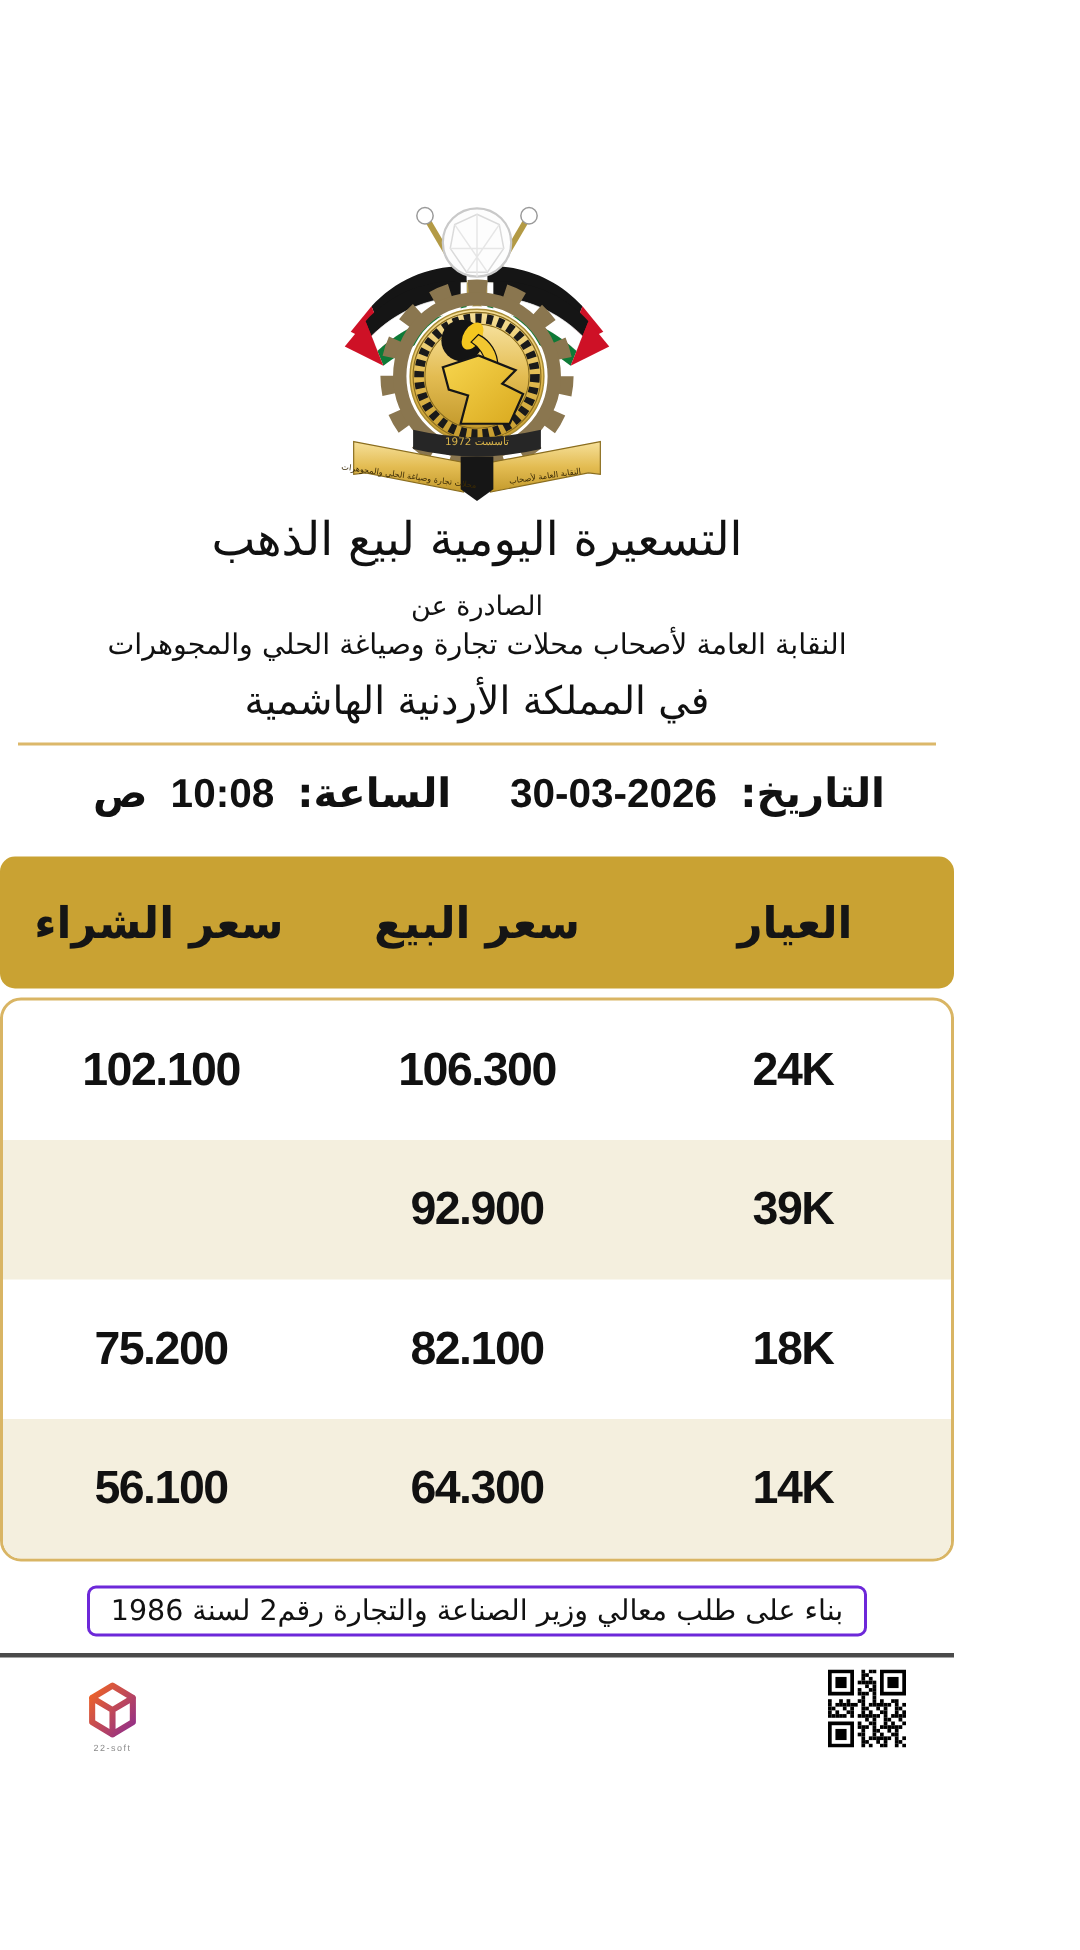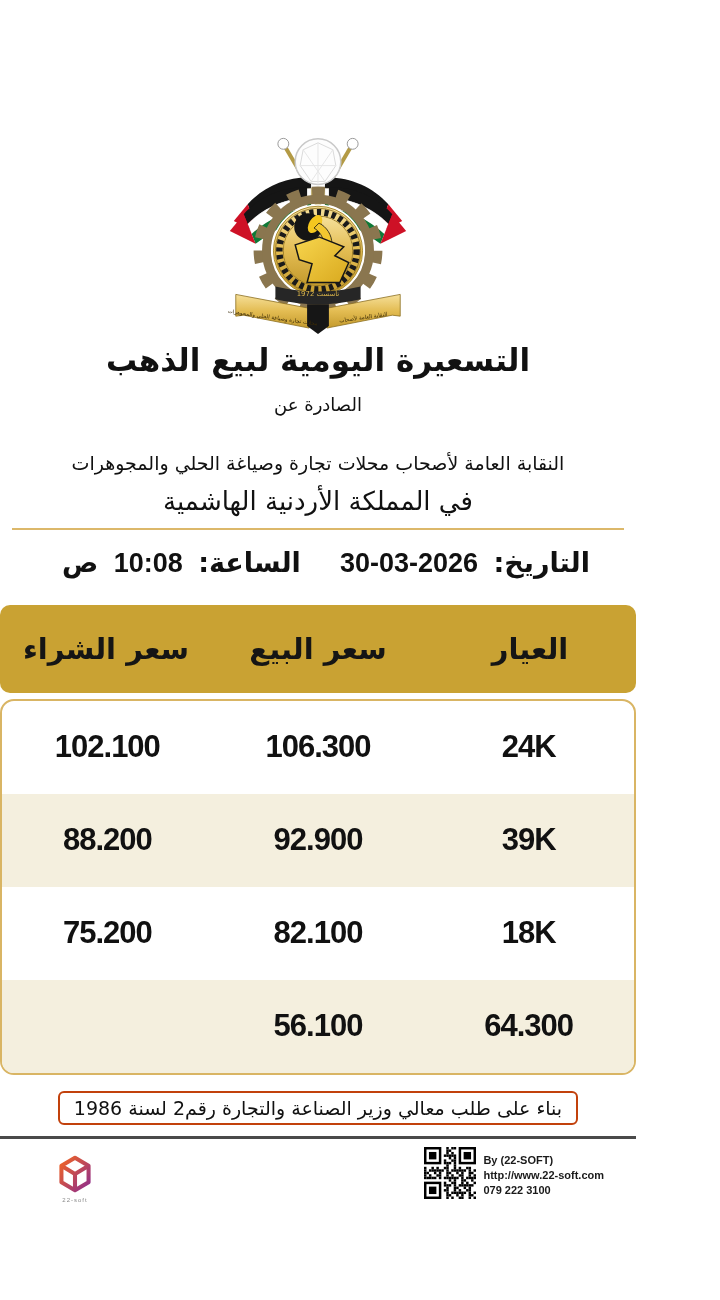--- a/index.html
+++ b/index.html
@@ -3,42 +3,42 @@
 <meta charset="utf-8">
 <style>
   * { box-sizing: border-box; margin: 0; padding: 0; }
   html,body { background:#ffffff; }
   body { width:720px; height:1300px; font-family:"DejaVu Sans", sans-serif; color:#111; }
   .page { position:relative; width:636px; height:1300px; overflow:hidden; background:#fff; }
 
   .emblem-wrap { margin-top:124px; text-align:center; }
   .emblem-wrap svg { display:inline-block; }
 
-  .title { text-align:center; font-size:31px; font-weight:700; line-height:1.35; margin-top:0; }
+  .title { text-align:center; font-size:31px; font-weight:400; line-height:1.35; margin-top:0; }
   .issued { text-align:center; font-size:18px; margin-top:10px; line-height:1.4; }
-  .org { text-align:center; font-size:19px; line-height:1.4;margin-top:33px; }
+  .org { text-align:center; font-size:19px; line-height:1.4; }
   .country { text-align:center; font-size:26px; font-weight:500; margin-top:9px; }
   .gold-line { width:612px; height:2px; background:#DCB86A; margin:12px auto 0; }
 
   .datetime { direction:rtl; display:flex; justify-content:space-between; align-items:baseline;
               padding:0 46px 0 62px; margin-top:17px; font-size:27px; font-weight:700; }
   .dt-group { white-space:nowrap; }
   .dt-value { font-family:"Liberation Sans", sans-serif; letter-spacing:-0.5px; margin:17px 6px; }
 
   .price-table { width:636px; margin:26px auto 0; direction:rtl; }
   .thead { background:#C9A233; border-radius:10px; height:88px;
            display:grid; grid-template-columns:1fr 1fr 1fr; align-items:center;
            text-align:center; font-size:29px; font-weight:700; color:#151515; }
   .tbody { border:2px solid #D9B564; border-radius:14px; margin-top:6px; overflow:hidden; background:#fff; }
   .trow { height:93px; display:grid; grid-template-columns:1fr 1fr 1fr; align-items:center;
           text-align:center; font-size:31px; font-weight:700;
           font-family:"Liberation Sans", sans-serif; letter-spacing:-1px; }
   .trow.alt { background:#F4EFDE; }
 
-  .note-box { width:fit-content; margin:16px auto 0; border:2px solid #c2410c; border-radius:6px;
+  .note-box { width:fit-content; margin:16px auto 0; border:2px solid #6d28d9; border-radius:6px;
               padding:4px 14px; font-size:19px; direction:rtl; background:#fff; }
 
   .bottom-divider { width:720px; height:3px; background:#4a4a4a; margin-top:11px; }
 
   .bottom-bar { display:flex; justify-content:space-between; align-items:flex-start;
                 padding:8px 32px 0 58px; }
   .brand-logo { text-align:center; margin-top:8px; }
   .brand-logo-label { font-size:6px; color:#8a8a8a; letter-spacing:1px; font-family:"Liberation Sans", sans-serif; }
   .credit { display:flex; align-items:flex-start; gap:7px; }
   .credit-text { font-size:11px; font-weight:600; line-height:1.4; padding-top:6px;
@@ -152,28 +152,28 @@
     </div>
     <div class="tbody">
       <div class="trow">
         <div>24K</div>
         <div>106.300</div>
         <div>102.100</div>
       </div>
       <div class="trow alt">
         <div>39K</div>
         <div>92.900</div>
-        <div>88.200</div>
       </div>
       <div class="trow">
         <div>18K</div>
         <div>82.100</div>
         <div>75.200</div>
       </div>
       <div class="trow alt">
+        <div>14K</div>
         <div>64.300</div>
         <div>56.100</div>
       </div>
     </div>
   </div>
 
   <div class="note-box">بناء على طلب معالي وزير الصناعة والتجارة رقم2 لسنة 1986</div>
 
   <div class="bottom-divider"></div>
 
@@ -337,21 +337,16 @@
             <rect x="2.4761904761904763" y="2.4761904761904763" width="12.380952380952381" height="12.380952380952381" fill="#fff"></rect>
             <rect x="4.9523809523809526" y="4.9523809523809526" width="7.428571428571429" height="7.428571428571429" fill="#000"></rect>
             <rect x="34.66666666666667" y="0" width="17.333333333333336" height="17.333333333333336" fill="#000"></rect>
             <rect x="37.142857142857146" y="2.4761904761904763" width="12.380952380952381" height="12.380952380952381" fill="#fff"></rect>
             <rect x="39.61904761904762" y="4.9523809523809526" width="7.428571428571429" height="7.428571428571429" fill="#000"></rect>
             <rect x="0" y="34.66666666666667" width="17.333333333333336" height="17.333333333333336" fill="#000"></rect>
             <rect x="2.4761904761904763" y="37.142857142857146" width="12.380952380952381" height="12.380952380952381" fill="#fff"></rect>
             <rect x="4.9523809523809526" y="39.61904761904762" width="7.428571428571429" height="7.428571428571429" fill="#000"></rect>
           </g>
       </svg>
-      <div class="credit-text">
-        <div>By (22-SOFT)</div>
-        <div>http://www.22-soft.com</div>
-        <div>079 222 3100</div>
-      </div>
     </div>
   </div>
 
 </div>
 
 </body></html>

